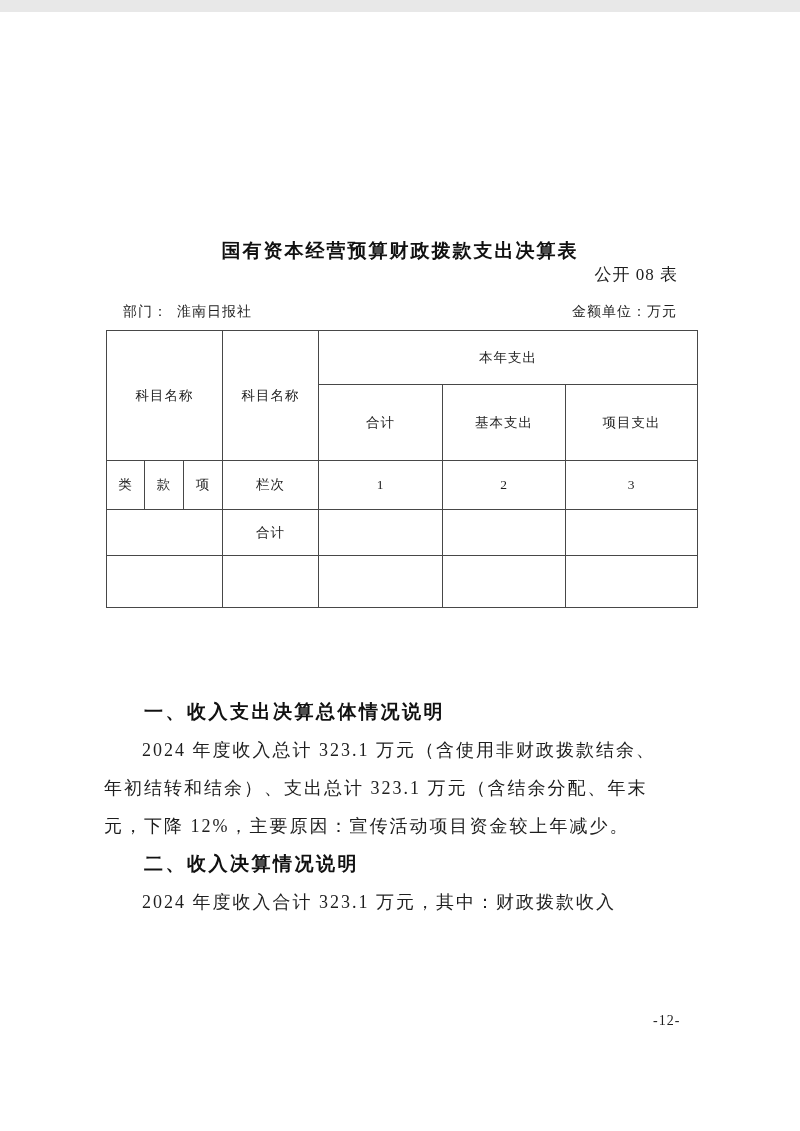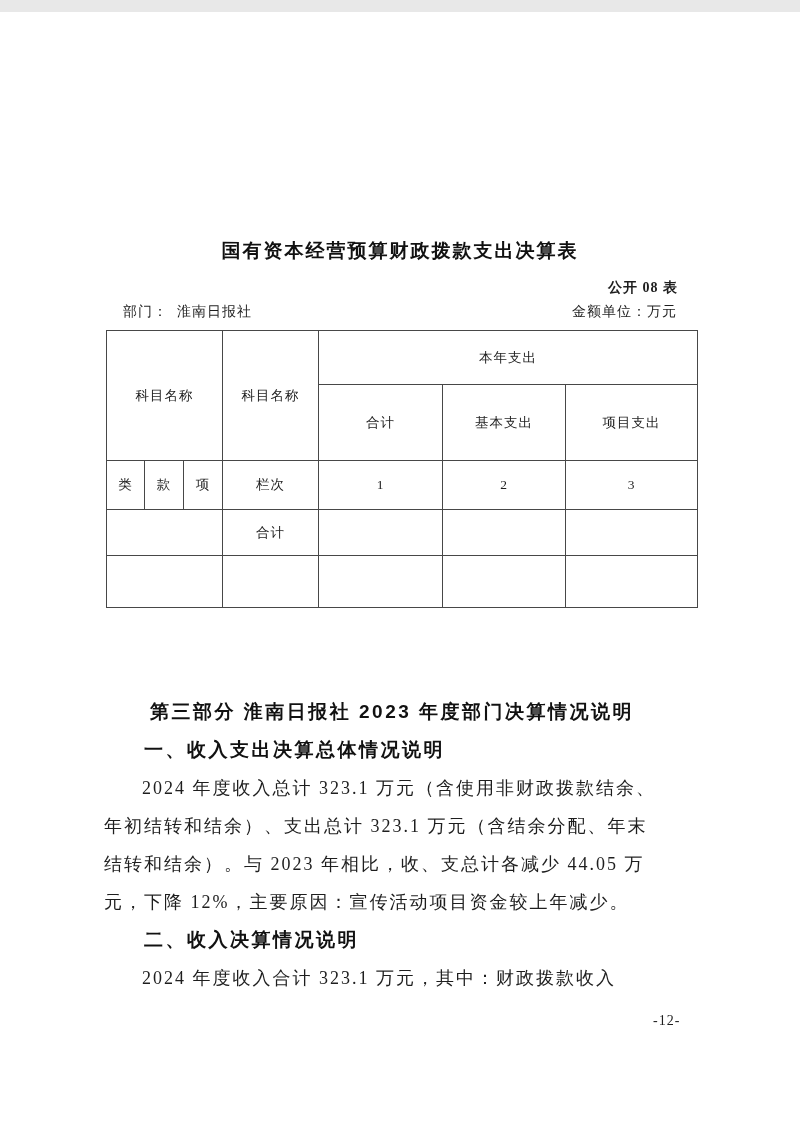--- a/index.html
+++ b/index.html
@@ -7,22 +7,22 @@
     position:relative; width:800px; height:1131px; margin:12px auto;
     background:#ffffff; color:#1e1e1e; overflow:hidden;
     font-family:"Liberation Serif", serif;
   }
   .doc-title {
     position:absolute; top:226px; left:0; width:100%;
     text-align:center; font-family:"Liberation Sans", sans-serif;
     font-weight:bold; font-size:19px; letter-spacing:2px; color:#111;
   }
   .table-code {
-    position:absolute; top:267px; right:122px;
-    font-size:14px; letter-spacing:1px;font-weight:bold;
+    position:absolute; top:251px; right:122px;
+    font-size:17px; letter-spacing:1px;
   }
   .meta-dept { position:absolute; top:291px; left:123px; font-size:14px; letter-spacing:1px; }
   .meta-dept .val { margin-left:9px; }
   .meta-unit { position:absolute; top:291px; right:123px; font-size:14px; letter-spacing:1px; }
 
   table.acct {
     position:absolute; top:318px; left:106px;
     width:591px; border-collapse:collapse; table-layout:fixed;
   }
   table.acct td {
@@ -113,25 +113,23 @@
         <td></td>
         <td></td>
         <td></td>
         <td></td>
       </tr>
     </tbody>
   </table>
 
 
   <div class="narrative">
-    <div class="ln heading pad-part">第三部分 淮南日报社 2023 年度部门决算情况说明</div>
     <div class="ln heading pad-sec">一、收入支出决算总体情况说明</div>
     <div class="ln indent">2024 年度收入总计 323.1 万元（含使用非财政拨款结余、</div>
     <div class="ln">年初结转和结余）、支出总计 323.1 万元（含结余分配、年末</div>
-    <div class="ln">结转和结余）。与 2023 年相比，收、支总计各减少 44.05 万</div>
     <div class="ln">元，下降 12%，主要原因：宣传活动项目资金较上年减少。</div>
     <div class="ln heading pad-sec">二、收入决算情况说明</div>
     <div class="ln indent">2024 年度收入合计 323.1 万元，其中：财政拨款收入</div>
   </div>
 
   <div class="page-num">-12-</div>
 
 </div>
 
 </body></html>

